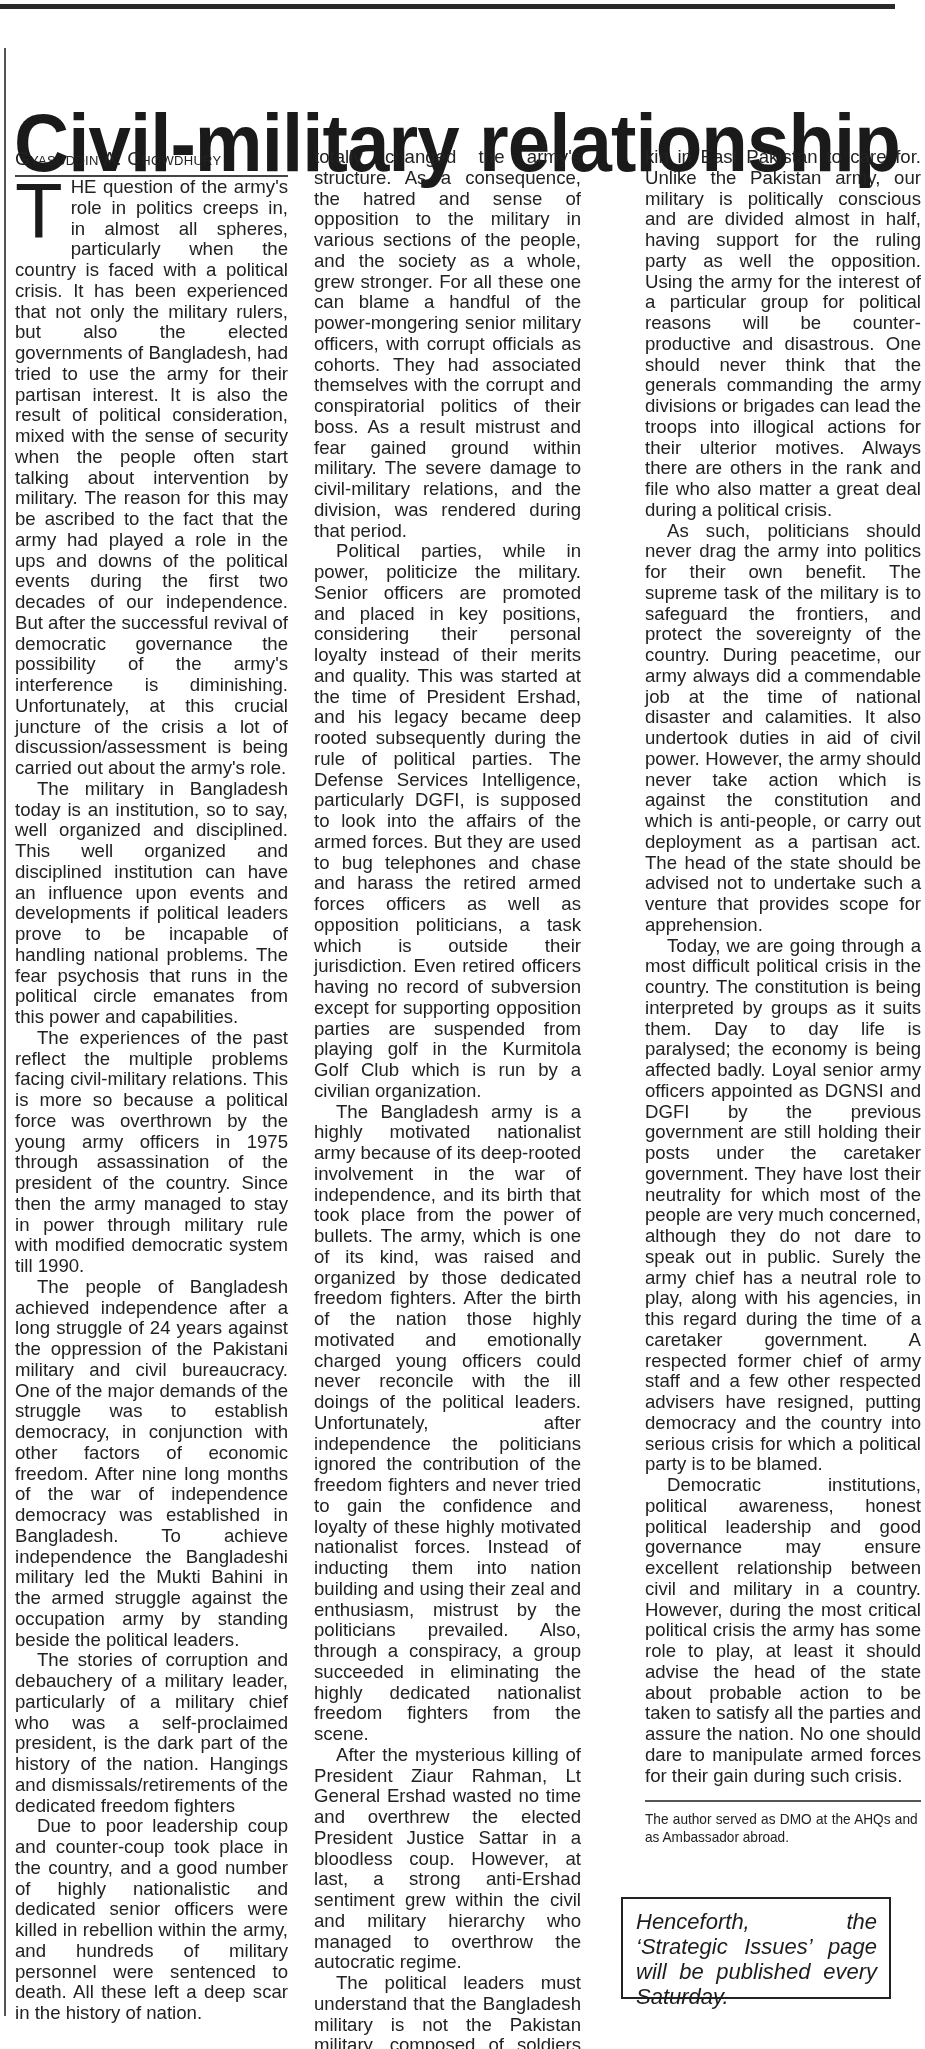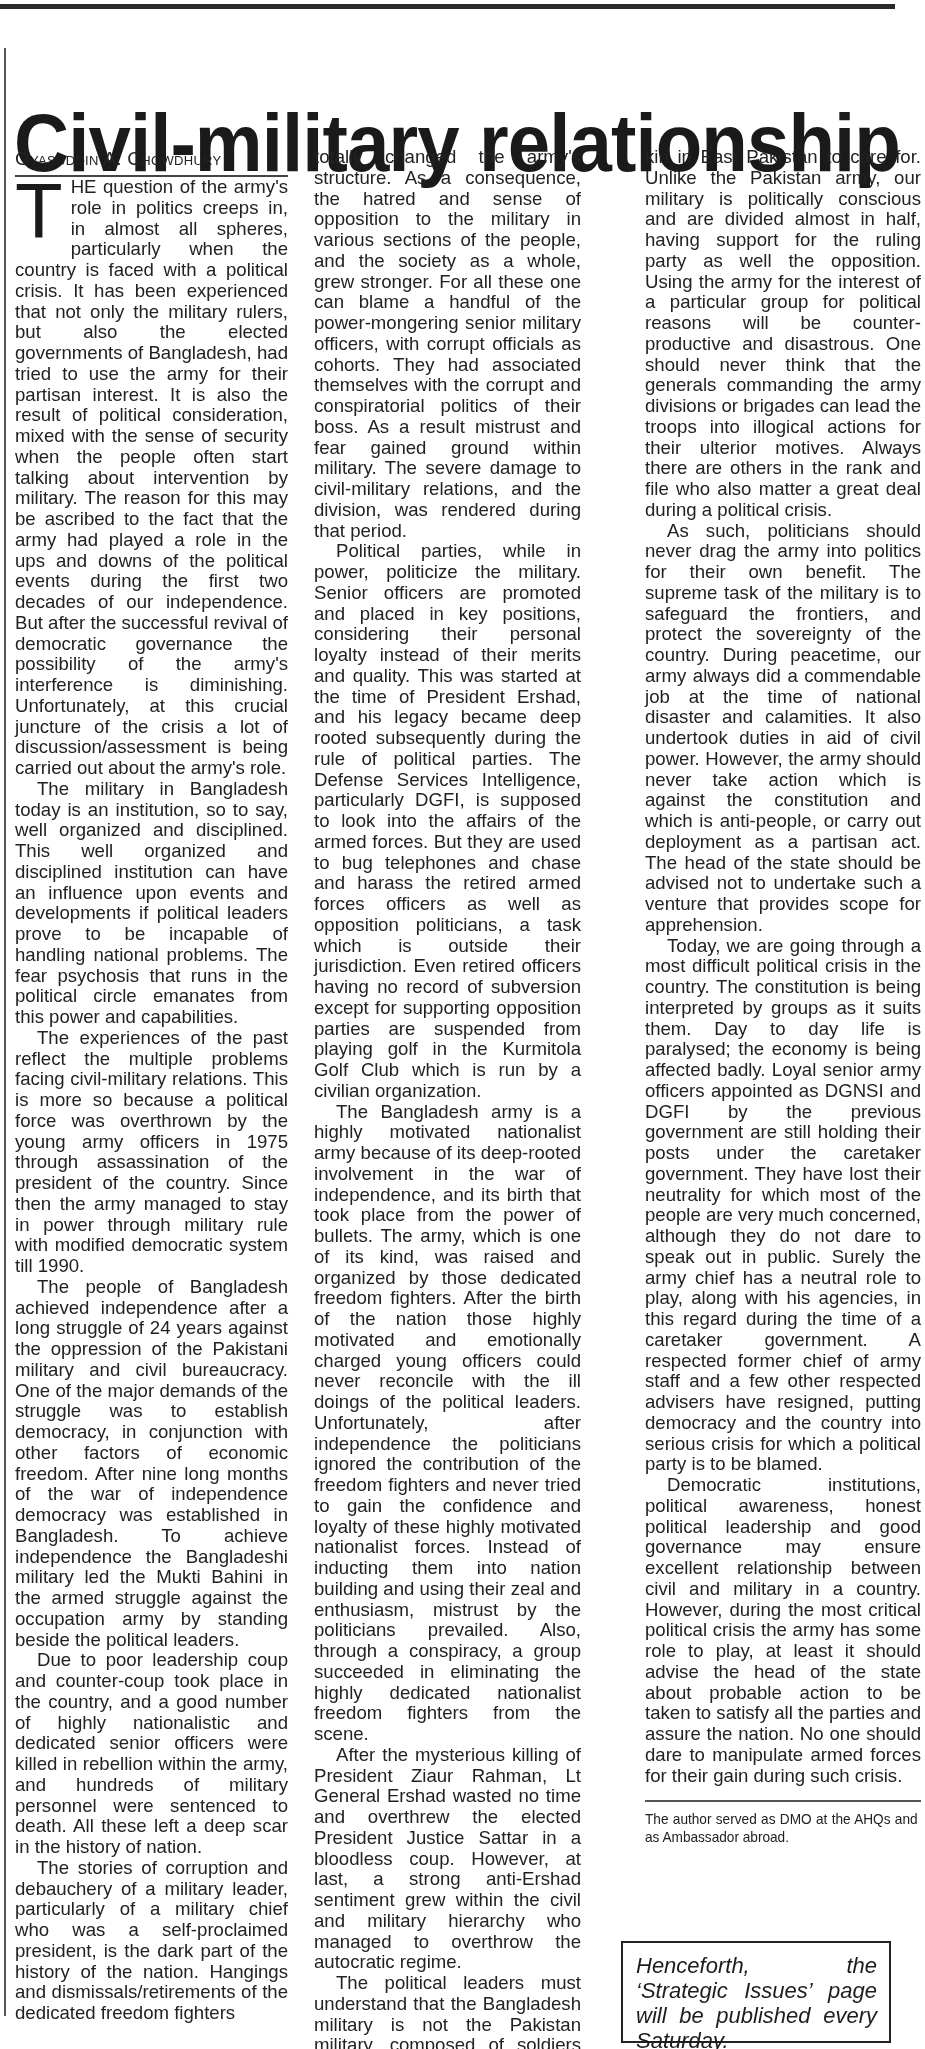--- a/index.html
+++ b/index.html
@@ -28,21 +28,21 @@
   .col p { margin:0; text-indent:22px; }
   .col p.first { text-indent:0; }
   .col p.cont { text-indent:0; }
   .dropcap {
     float:left; font-family:"Liberation Sans", sans-serif; font-size:78px;
     line-height:62px; margin:3px 8px 0 0; font-weight:normal; color:#1a1a1a;
   }
   .note-rule { height:0; border-top:2px solid #555; margin:14px 0 8px 0; }
   .note { font-family:"Liberation Sans", sans-serif; font-size:14.5px; line-height:18px; color:#222; transform:scaleX(0.94); transform-origin:left; width:290px; }
   .notice-box {
-    position:absolute; left:621px; top:1941px; width:270px; height:102px;
+    position:absolute; left:621px; top:1897px; width:270px; height:102px;
     border:2.5px solid #222; box-sizing:border-box; padding:10px 12px 0 13px;
   }
   .notice-text {
     font-family:"Liberation Sans", sans-serif; font-style:italic; font-size:22px;
     line-height:25px; color:#1d1d1d; text-align:justify;
   }
 </style>
 </head>
 <body>
 
@@ -50,22 +50,22 @@
 <div class="left-border"></div>
 
 <h1 class="title">Civil-military relationship</h1>
 
 <div class="col col1">
   <div class="byline">Gyasuddin A. Chowdhury</div>
   <p class="first"><span class="dropcap">T</span><span>HE question of the army's role in politics creeps in, in almost all spheres, particularly when the country is faced with a political crisis. It has been experienced that not only the military rulers, but also the elected governments of Bangladesh, had tried to use the army for their partisan interest. It is also the result of political consideration, mixed with the sense of security when the people often start talking about intervention by military. The reason for this may be ascribed to the fact that the army had played a role in the ups and downs of the political events during the first two decades of our independence. But after the successful revival of democratic governance the possibility of the army's interference is diminishing. Unfortunately, at this crucial juncture of the crisis a lot of discussion/assessment is being carried out about the army's role.</span></p>
   <p>The military in Bangladesh today is an institution, so to say, well organized and disciplined. This well organized and disciplined institution can have an influence upon events and developments if political leaders prove to be incapable of handling national problems. The fear psychosis that runs in the political circle emanates from this power and capabilities.</p>
   <p>The experiences of the past reflect the multiple problems facing civil-military relations. This is more so because a political force was overthrown by the young army officers in 1975 through assassination of the president of the country. Since then the army managed to stay in power through military rule with modified democratic system till 1990.</p>
   <p>The people of Bangladesh achieved independence after a long struggle of 24 years against the oppression of the Pakistani military and civil bureaucracy. One of the major demands of the struggle was to establish democracy, in conjunction with other factors of economic freedom. After nine long months of the war of independence democracy was established in Bangladesh. To achieve independence the Bangladeshi military led the Mukti Bahini in the armed struggle against the occupation army by standing beside the political leaders.</p>
+  <p>The stories of corruption and debauchery of a military leader, particularly of a military chief who was a self-proclaimed president, is the dark part of the history of the nation. Hangings and dismissals/retirements of the dedicated freedom fighters</p>
   <p>Due to poor leadership coup and counter-coup took place in the country, and a good number of highly nationalistic and dedicated senior officers were killed in rebellion within the army, and hundreds of military personnel were sentenced to death. All these left a deep scar in the history of nation.</p>
-  <p>The stories of corruption and debauchery of a military leader, particularly of a military chief who was a self-proclaimed president, is the dark part of the history of the nation. Hangings and dismissals/retirements of the dedicated freedom fighters</p>
 </div>
 
 <div class="col col2">
   <p class="cont">totally changed the army's structure. As a consequence, the hatred and sense of opposition to the military in various sections of the people, and the society as a whole, grew stronger. For all these one can blame a handful of the power-mongering senior military officers, with corrupt officials as cohorts. They had associated themselves with the corrupt and conspiratorial politics of their boss. As a result mistrust and fear gained ground within military. The severe damage to civil-military relations, and the division, was rendered during that period.</p>
   <p>Political parties, while in power, politicize the military. Senior officers are promoted and placed in key positions, considering their personal loyalty instead of their merits and quality. This was started at the time of President Ershad, and his legacy became deep rooted subsequently during the rule of political parties. The Defense Services Intelligence, particularly DGFI, is supposed to look into the affairs of the armed forces. But they are used to bug telephones and chase and harass the retired armed forces officers as well as opposition politicians, a task which is outside their jurisdiction. Even retired officers having no record of subversion except for supporting opposition parties are suspended from playing golf in the Kurmitola Golf Club which is run by a civilian organization.</p>
   <p>The Bangladesh army is a highly motivated nationalist army because of its deep-rooted involvement in the war of independence, and its birth that took place from the power of bullets. The army, which is one of its kind, was raised and organized by those dedicated freedom fighters. After the birth of the nation those highly motivated and emotionally charged young officers could never reconcile with the ill doings of the political leaders. Unfortunately, after independence the politicians ignored the contribution of the freedom fighters and never tried to gain the confidence and loyalty of these highly motivated nationalist forces. Instead of inducting them into nation building and using their zeal and enthusiasm, mistrust by the politicians prevailed. Also, through a conspiracy, a group succeeded in eliminating the highly dedicated nationalist freedom fighters from the scene.</p>
   <p>After the mysterious killing of President Ziaur Rahman, Lt General Ershad wasted no time and overthrew the elected President Justice Sattar in a bloodless coup. However, at last, a strong anti-Ershad sentiment grew within the civil and military hierarchy who managed to overthrow the autocratic regime.</p>
   <p>The political leaders must understand that the Bangladesh military is not the Pakistan military, composed of soldiers from the other part i.e. West Pakistan. They had no kith and</p>
 </div>
 

